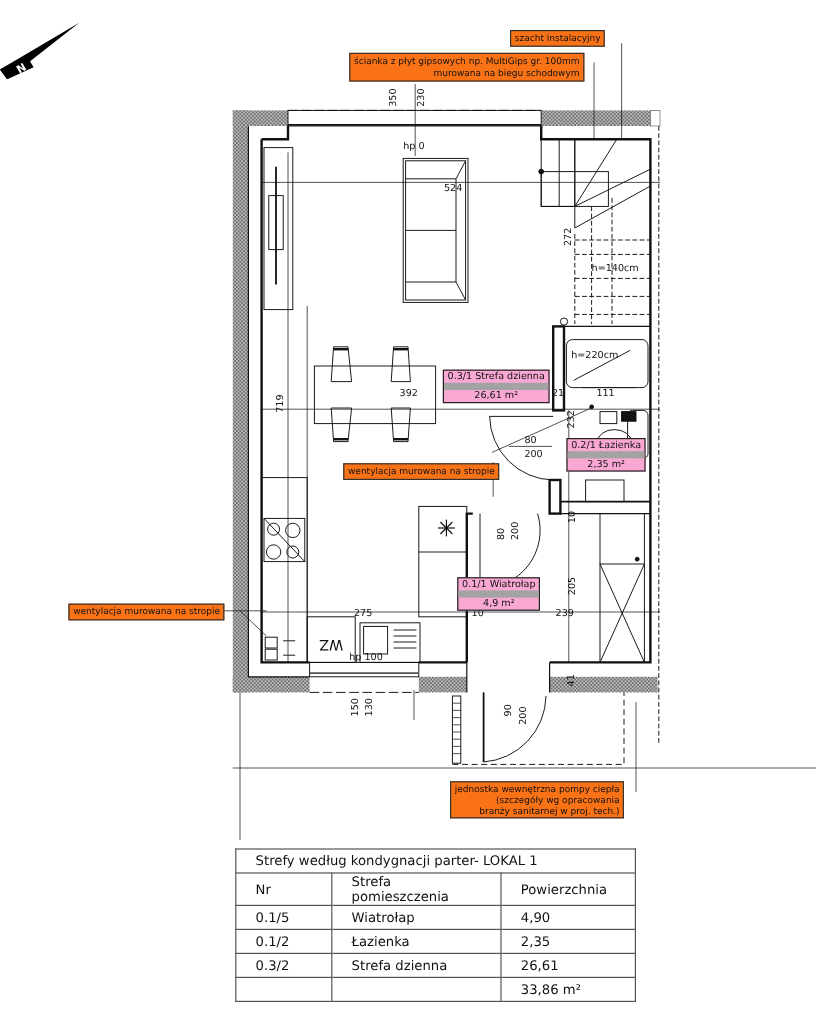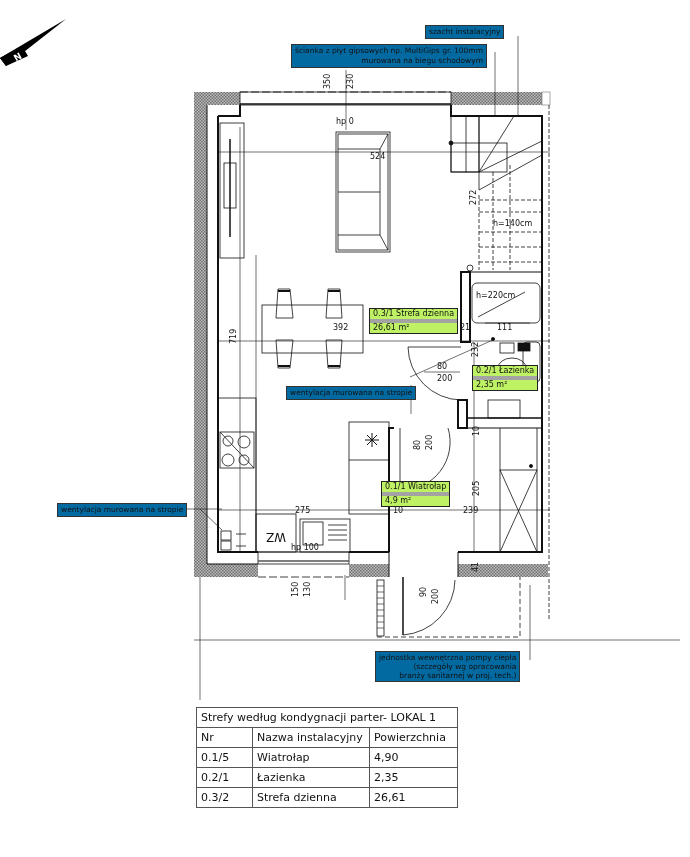--- a/index.html
+++ b/index.html
@@ -1,24 +1,24 @@
 <!DOCTYPE html>
 <html><head>
 <meta charset="utf-8">
 <style>
   html, body { margin:0; padding:0; background:#ffffff; }
   body { width:690px; height:857px; position:relative; overflow:hidden; font-family:"DejaVu Sans", sans-serif; }
   svg { position:absolute; left:0; top:0; }
   .dim { font-family:"DejaVu Sans", sans-serif; font-size:8px; fill:#111; }
-  .note-box { position:absolute; border:1px solid #333; background:#0369a1; font-size:7.5px; line-height:10px; padding:1px 3px; color:#111; white-space:nowrap; }
-  .room-tag { position:absolute; border:1px solid #222; background:#bef264; font-size:8px; line-height:10px; color:#111; }
+  .note-box { position:absolute; border:1px solid #333; background:#f97316; font-size:7.5px; line-height:10px; padding:1px 3px; color:#111; white-space:nowrap; }
+  .room-tag { position:absolute; border:1px solid #222; background:#f9a8d4; font-size:8px; line-height:10px; color:#111;text-align:center; }
   .room-tag div { padding:0 3px; }
-  .room-tag div + div { border-top:4px solid #a3a3a3; }
+  .room-tag div + div { border-top:6px solid #a3a3a3; }
   table.zones { position:absolute; left:196px; top:707px; border-collapse:collapse; font-size:11px; color:#111; font-family:"DejaVu Sans", sans-serif; }
-  table.zones td { border:1px solid #555; height:19px; padding:0 4px; }
+  table.zones td { border:1px solid #555; height:19px; padding:0 16px; }
   table.zones td.c1 { width:47px; }
   table.zones td.c2 { width:108px; }
   table.zones td.c3 { width:79px;margin-left:29px; }
   .north { position:absolute; left:0; top:16px; }
 </style>
 </head>
 <body>
 
 <svg class="north" width="70" height="50" viewBox="0 0 70 50">
   <polygon points="0,42 6,50 66,3" fill="#000"></polygon>
@@ -276,32 +276,37 @@
   <div>4,9 m²</div>
 </div>
 
 <table class="zones">
   <tbody>
       <tr>
     <td colspan="3">Strefy według kondygnacji parter- LOKAL 1</td>
   </tr>
   <tr>
     <td class="c1">Nr</td>
-    <td class="c2">Nazwa instalacyjny</td>
+    <td class="c2">Strefa pomieszczenia</td>
     <td class="c3">Powierzchnia</td>
   </tr>
   <tr>
     <td>0.1/5</td>
     <td>Wiatrołap</td>
     <td>4,90</td>
   </tr>
   <tr>
-    <td>0.2/1</td>
+    <td>0.1/2</td>
     <td>Łazienka</td>
     <td>2,35</td>
   </tr>
   <tr>
     <td>0.3/2</td>
     <td>Strefa dzienna</td>
     <td>26,61</td>
   </tr>
+  <tr>
+    <td></td>
+    <td></td>
+    <td>33,86 m²</td>
+  </tr>
 </tbody>
   </table>
 
 </body></html>

